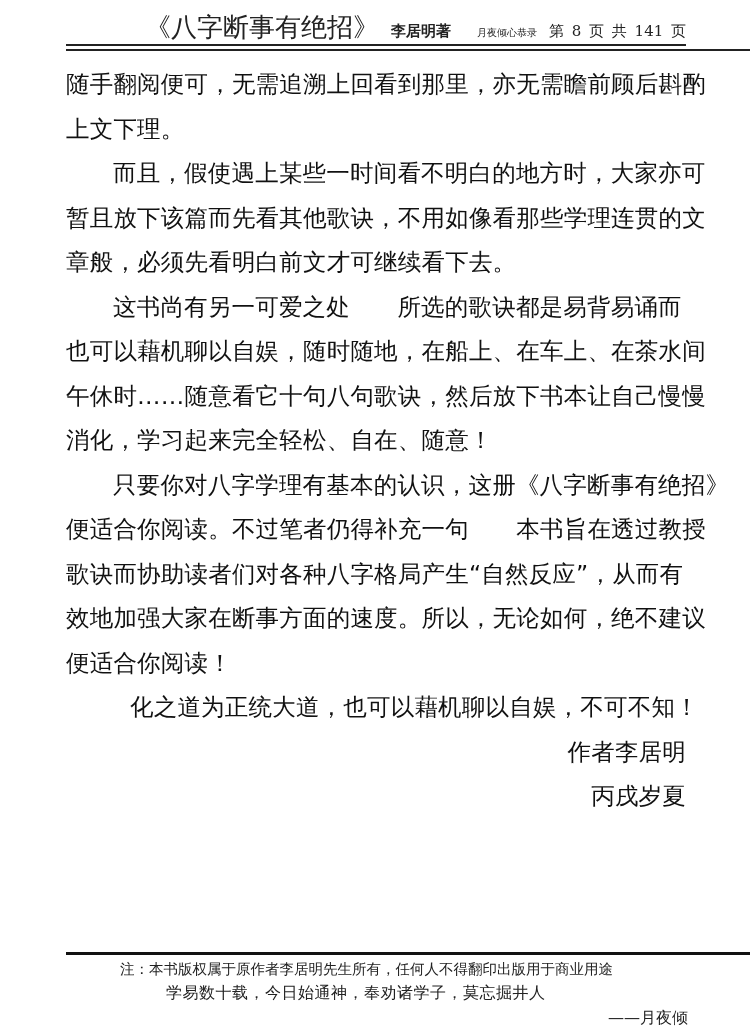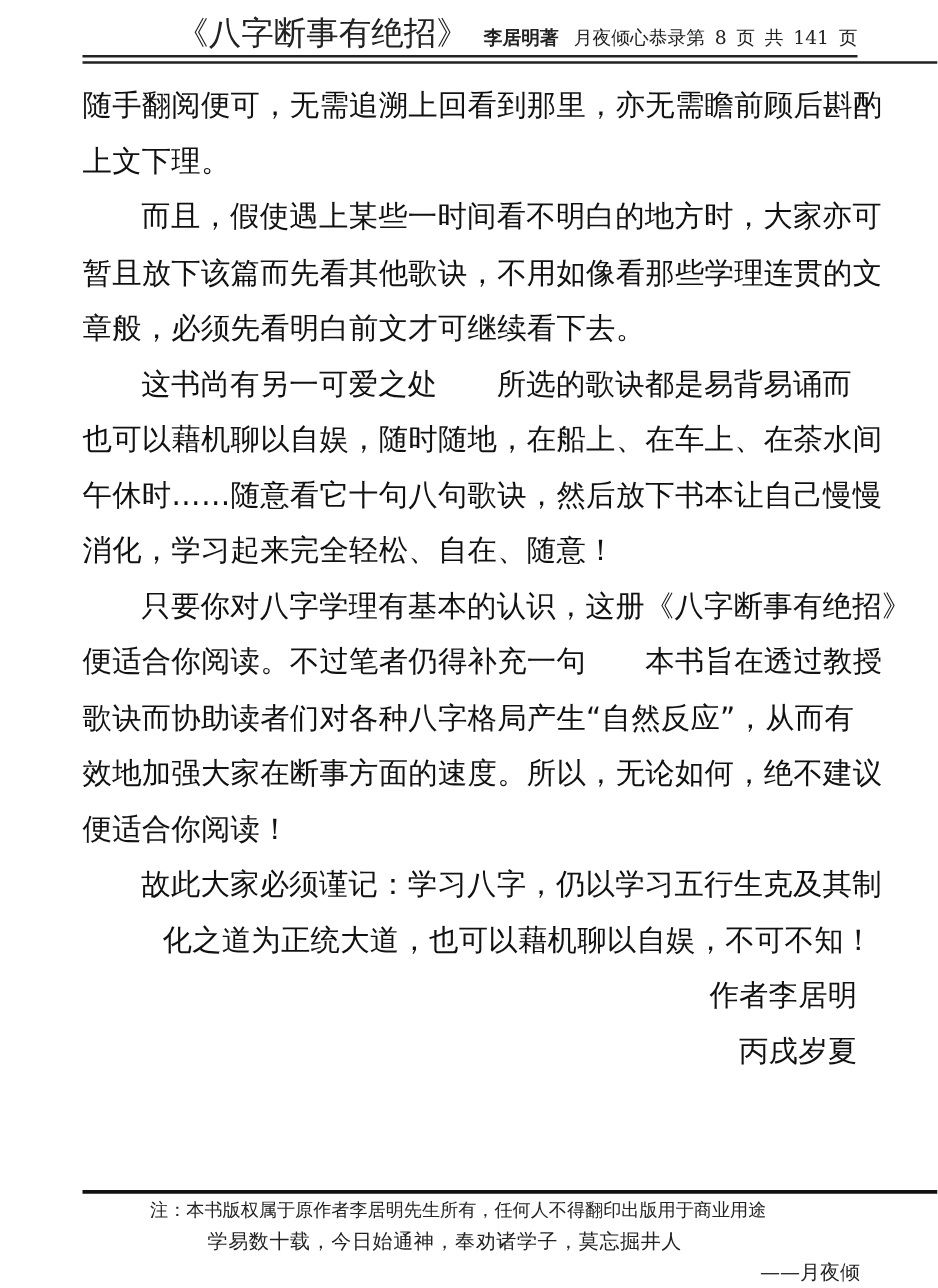--- a/index.html
+++ b/index.html
@@ -30,26 +30,26 @@
       font-size: 26px;
       letter-spacing: 0px;
     }
     .header .author {
       font-family: "DejaVu Sans", "Liberation Sans", sans-serif;
       font-weight: bold;
       font-size: 15px;
       margin-left: 12px;
     }
     .header .recorder {
-      font-size: 15px;
-      margin-left: 12px;
+      font-size: 10px;
+      margin-left: 26px;
     }
     .header .page-info {
       font-size: 15px;
-      margin-left: 0;
+      margin-left: 12px;
       word-spacing: 3px;
     }
     .rule-top-1 {
       position: absolute;
       top: 44px;
       left: 66px;
       width: 620px;
       height: 2px;
       background: #222;
     }
@@ -137,21 +137,20 @@
   <span class="line">章般，必须先看明白前文才可继续看下去。</span>
   <span class="line indent">这书尚有另一可爱之处　　所选的歌诀都是易背易诵而</span>
   <span class="line">也可以藉机聊以自娱，随时随地，在船上、在车上、在茶水间</span>
   <span class="line">午休时……随意看它十句八句歌诀，然后放下书本让自己慢慢</span>
   <span class="line">消化，学习起来完全轻松、自在、随意！</span>
   <span class="line indent">只要你对八字学理有基本的认识，这册《八字断事有绝招》</span>
   <span class="line">便适合你阅读。不过笔者仍得补充一句　　本书旨在透过教授</span>
   <span class="line">歌诀而协助读者们对各种八字格局产生“自然反应”，从而有</span>
   <span class="line">效地加强大家在断事方面的速度。所以，无论如何，绝不建议</span>
   <span class="line">便适合你阅读！</span>
-  <span class="line indent">故此大家必须谨记：学习八字，仍以学习五行生克及其制</span>
   <span class="line indent-sm">化之道为正统大道，也可以藉机聊以自娱，不可不知！</span>
   <span class="line right">作者李居明</span>
   <span class="line right">丙戌岁夏</span>
 </div>
 
 <div class="rule-bottom"></div>
 
 <div class="footer">
   <span class="note">注：本书版权属于原作者李居明先生所有，任何人不得翻印出版用于商业用途</span>
   <span class="motto">学易数十载，今日始通神，奉劝诸学子，莫忘掘井人</span>

